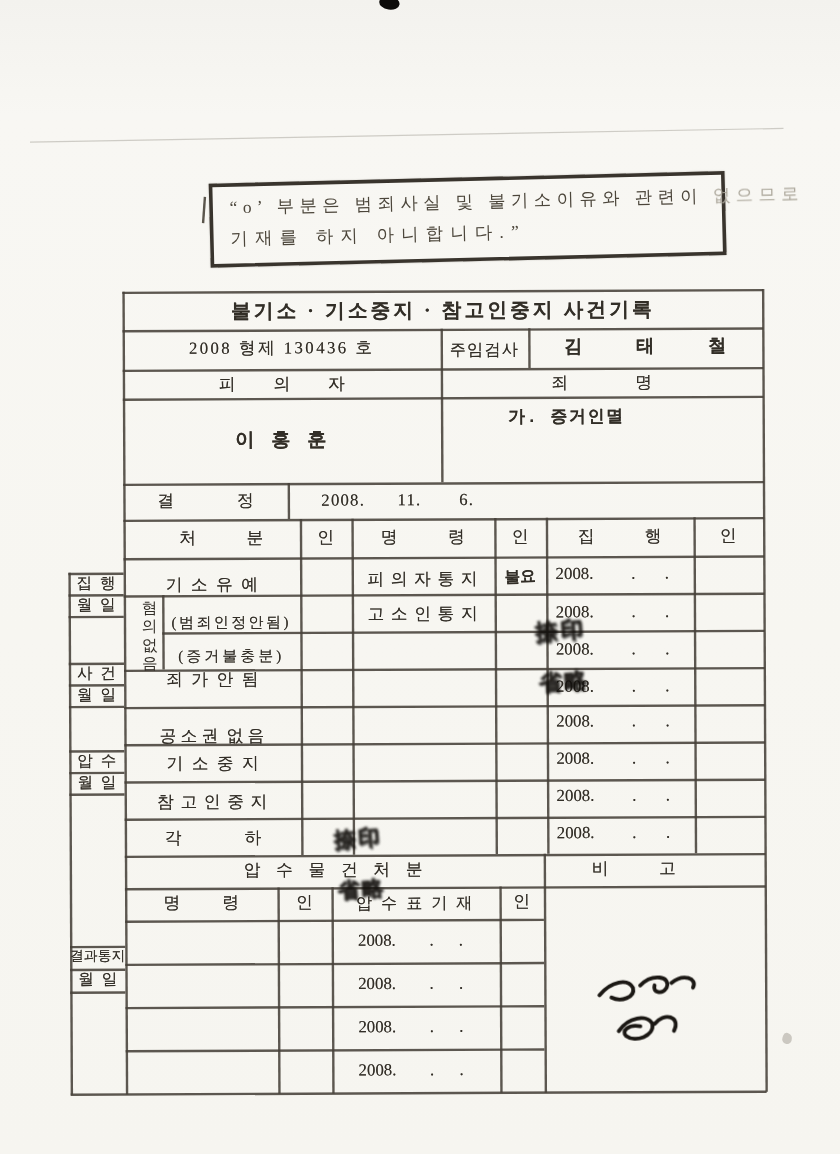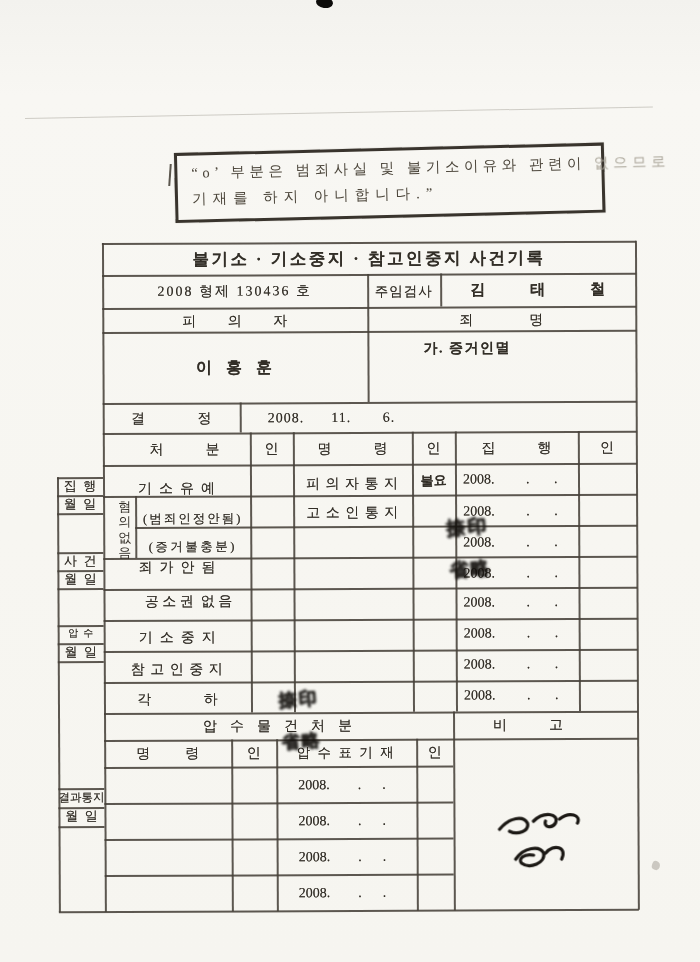--- a/index.html
+++ b/index.html
@@ -94,37 +94,37 @@
     <i class="hl" style="left:57px;top:806px;width:46px;"></i>
     <i class="hl" style="left:57px;top:825px;width:46px;"></i>
 
     <div class="t c b" style="left:103px;top:250px;width:534px;font-size:16.5px;letter-spacing:2.5px;">불기소 · 기소중지 · 참고인중지 사건기록</div>
     <div class="t c" style="left:103px;top:283px;width:265px;letter-spacing:2px;">2008 형제 130436 호</div>
     <div class="t c" style="left:368px;top:284px;width:73px;font-size:13.5px;letter-spacing:1px;">주임검사</div>
     <div class="t c b" style="left:441px;top:282px;width:195px;font-size:15px;">김            태            철</div>
     <div class="t c" style="left:103px;top:313px;width:265px;">피         의         자</div>
     <div class="t c" style="left:368px;top:313px;width:268px;">죄                명</div>
     <div class="t c b" style="left:103px;top:358px;width:265px;font-size:16px;letter-spacing:2px;">이  홍  훈</div>
-    <div class="t b" style="left:424px;top:341px;letter-spacing:1.5px;">가. 증거인멸</div>
+    <div class="t b" style="left:424px;top:341px;letter-spacing:1.5px;font-family:Liberation Mono, monospace;">가. 증거인멸</div>
     <div class="t c" style="left:103px;top:410px;width:137px;">결               정</div>
     <div class="t" style="left:268px;top:410px;letter-spacing:1px;">2008.      11.       6.</div>
 
     <div class="t c" style="left:111px;top:441px;width:147px;">처            분</div>
     <div class="t c" style="left:250px;top:441px;width:43px;">인</div>
     <div class="t c" style="left:293px;top:441px;width:119px;">명            령</div>
     <div class="t c" style="left:412px;top:441px;width:43px;">인</div>
     <div class="t c" style="left:455px;top:441px;width:123px;">집            행</div>
     <div class="t c" style="left:578px;top:441px;width:58px;">인</div>
 
     <div class="t c" style="left:103px;top:480px;width:147px;">기  소  유  예</div>
     <div class="vert" style="left:116px;top:498px;">혐의없음</div>
     <div class="t c" style="left:133px;top:511px;width:119px;font-size:12.5px;letter-spacing:2px;">(범죄인정안됨)</div>
     <div class="t c" style="left:133px;top:539px;width:119px;font-size:12.5px;letter-spacing:2.5px;">(증거불충분)</div>
     <div class="t c" style="left:103px;top:559px;width:147px;">죄  가  안  됨</div>
-    <div class="t c" style="left:103px;top:593px;width:146px;margin-left:12px;">공 소 권  없 음</div>
+    <div class="t c" style="left:103px;top:606px;width:146px;">공 소 권  없 음</div>
     <div class="t c" style="left:103px;top:629px;width:147px;">기  소  중  지</div>
     <div class="t c" style="left:103px;top:661px;width:147px;letter-spacing:1px;text-align:center;">참 고 인 중 지</div>
     <div class="t c" style="left:103px;top:691px;width:147px;">각               하</div>
 
     <div class="t c" style="left:293px;top:476px;width:119px;letter-spacing:1px;">피 의 자 통 지</div>
     <div class="t c" style="left:293px;top:505px;width:119px;letter-spacing:1px;">고 소 인 통 지</div>
     <div class="t c b" style="left:412px;top:474px;width:43px;font-size:13px;transform:rotate(-2deg);">불요</div>
 
     <div class="t" style="left:463px;top:472px;">2008.         .       .</div>
     <div class="t" style="left:463px;top:504px;">2008.         .       .</div>
@@ -144,21 +144,21 @@
     <div class="t" style="left:297px;top:777px;">2008.        .      .</div>
     <div class="t" style="left:297px;top:813px;">2008.        .      .</div>
     <div class="t" style="left:297px;top:849px;">2008.        .      .</div>
     <div class="t" style="left:297px;top:885px;">2008.        .      .</div>
 
 
     <div class="t c" style="left:57px;top:478px;width:46px;font-size:13px;">집  행</div>
     <div class="t c" style="left:57px;top:496px;width:46px;font-size:13px;">월  일</div>
     <div class="t c" style="left:57px;top:553px;width:46px;font-size:13px;">사  건</div>
     <div class="t c" style="left:57px;top:571px;width:46px;font-size:13px;">월  일</div>
-    <div class="t c" style="left:57px;top:626px;width:46px;font-size:10px;">압  수</div>
+    <div class="t c" style="left:57px;top:626px;width:46px;font-size:13px;">압  수</div>
     <div class="t c" style="left:57px;top:644px;width:46px;font-size:13px;">월  일</div>
     <div class="t c" style="left:56px;top:790px;width:48px;font-size:11.5px;">결과통지</div>
     <div class="t c" style="left:57px;top:808px;width:46px;font-size:13px;">월  일</div>
 
     <div class="seal" style="left:407px;top:498px;width:58px;">
       <span>捺印</span><br>
       <span>省略</span>
     </div>
     <div class="seal" style="left:240px;top:670px;width:54px;font-size:18px;">
       <span>捺印</span><br>

